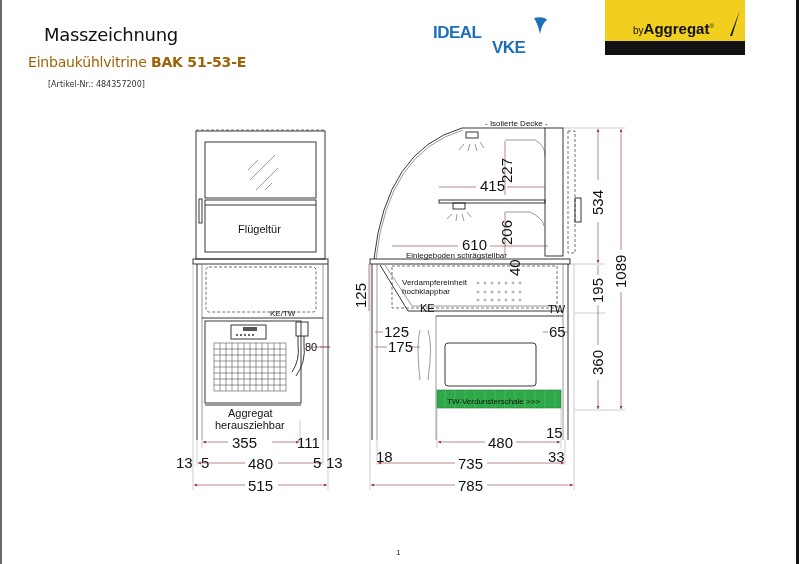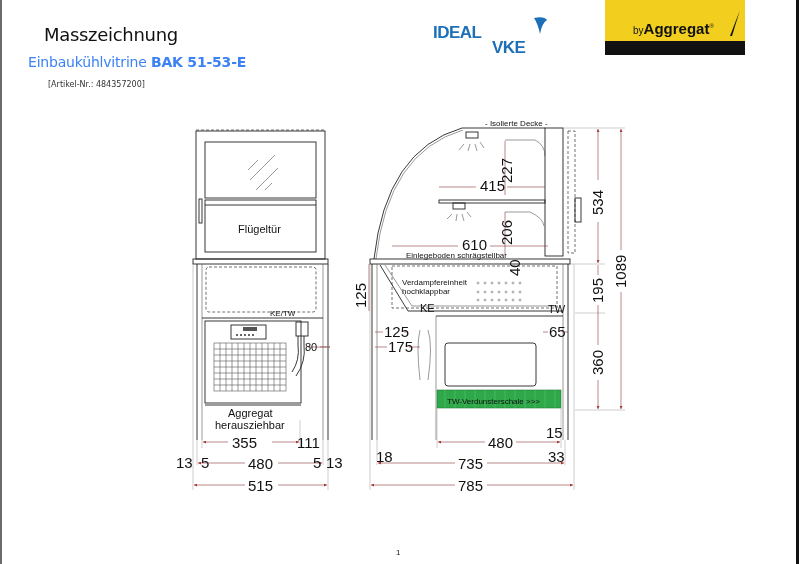--- a/index.html
+++ b/index.html
@@ -1,20 +1,20 @@
 <!DOCTYPE html>
 <html><head>
 <meta charset="utf-8">
 <style>
   html,body{margin:0;padding:0;background:#fff;}
   body{width:800px;height:564px;position:relative;overflow:hidden;font-family:"Liberation Sans",sans-serif;}
   .edge-left{position:absolute;left:0;top:0;width:2px;height:564px;background:#6b6b6b;}
   .edge-right{position:absolute;left:796px;top:0;width:3px;height:564px;background:#111;}
   .title{position:absolute;left:44px;top:24px;font-size:18px;font-weight:normal;color:#111;font-family:"DejaVu Sans",sans-serif;letter-spacing:-0.3px;}
-  .subtitle{position:absolute;left:28px;top:54px;font-size:14px;color:#3b82f6;font-family:"DejaVu Sans",sans-serif;letter-spacing:-0.2px;}
+  .subtitle{position:absolute;left:28px;top:54px;font-size:14px;color:#a16207;font-family:"DejaVu Sans",sans-serif;letter-spacing:-0.2px;}
   .subtitle b{font-weight:bold;}
   .artnr{position:absolute;left:28px;top:80px;font-size:8px;color:#333;font-family:"DejaVu Sans",sans-serif;padding-left:20px;}
   .logo-ideal{position:absolute;left:430px;top:14px;width:125px;height:42px;}
   .logo-nordcap{position:absolute;left:605px;top:0;width:140px;height:55px;background:#f2cf1e;}
   .logo-nordcap .bar{position:absolute;left:0;bottom:0;width:140px;height:14px;background:#111;}
   .logo-nordcap .txt{position:absolute;left:28px;top:20px;font-size:15px;color:#111;white-space:nowrap;}
   .logo-nordcap .txt .by{font-size:10px;font-weight:normal;}
   .logo-nordcap .txt .nc{font-weight:bold;}
   .logo-nordcap .swoosh{position:absolute;left:123px;top:10px;}
   .drawing{position:absolute;left:0;top:0;}

